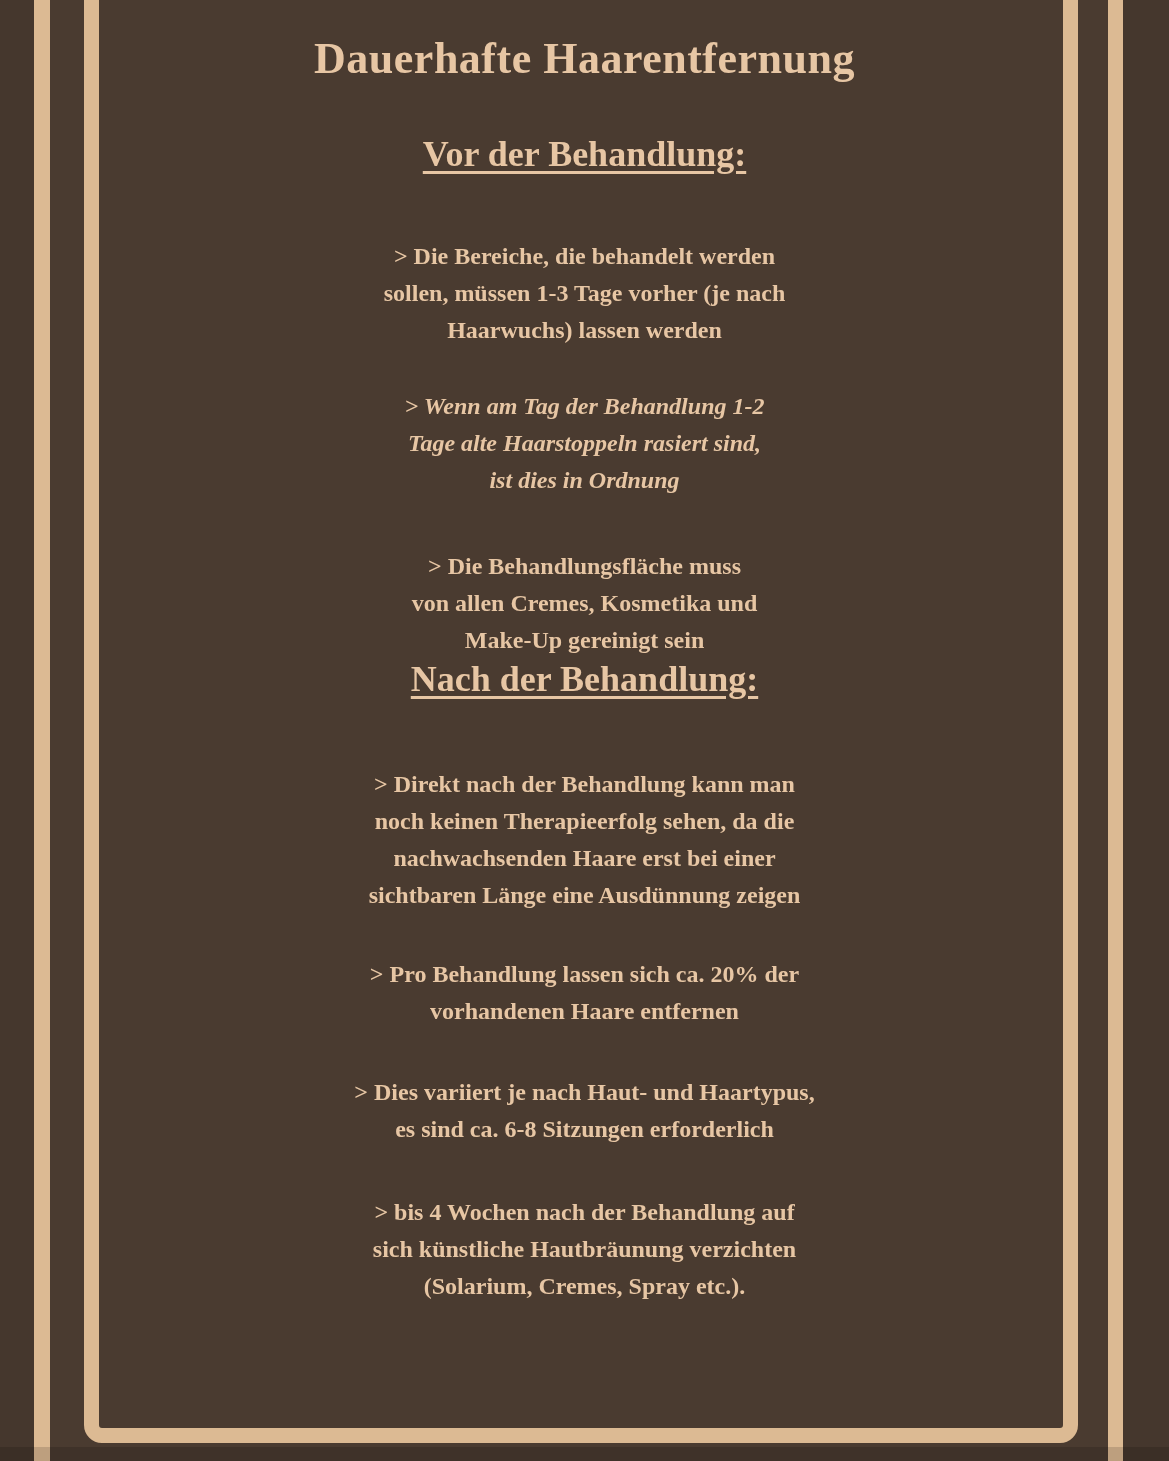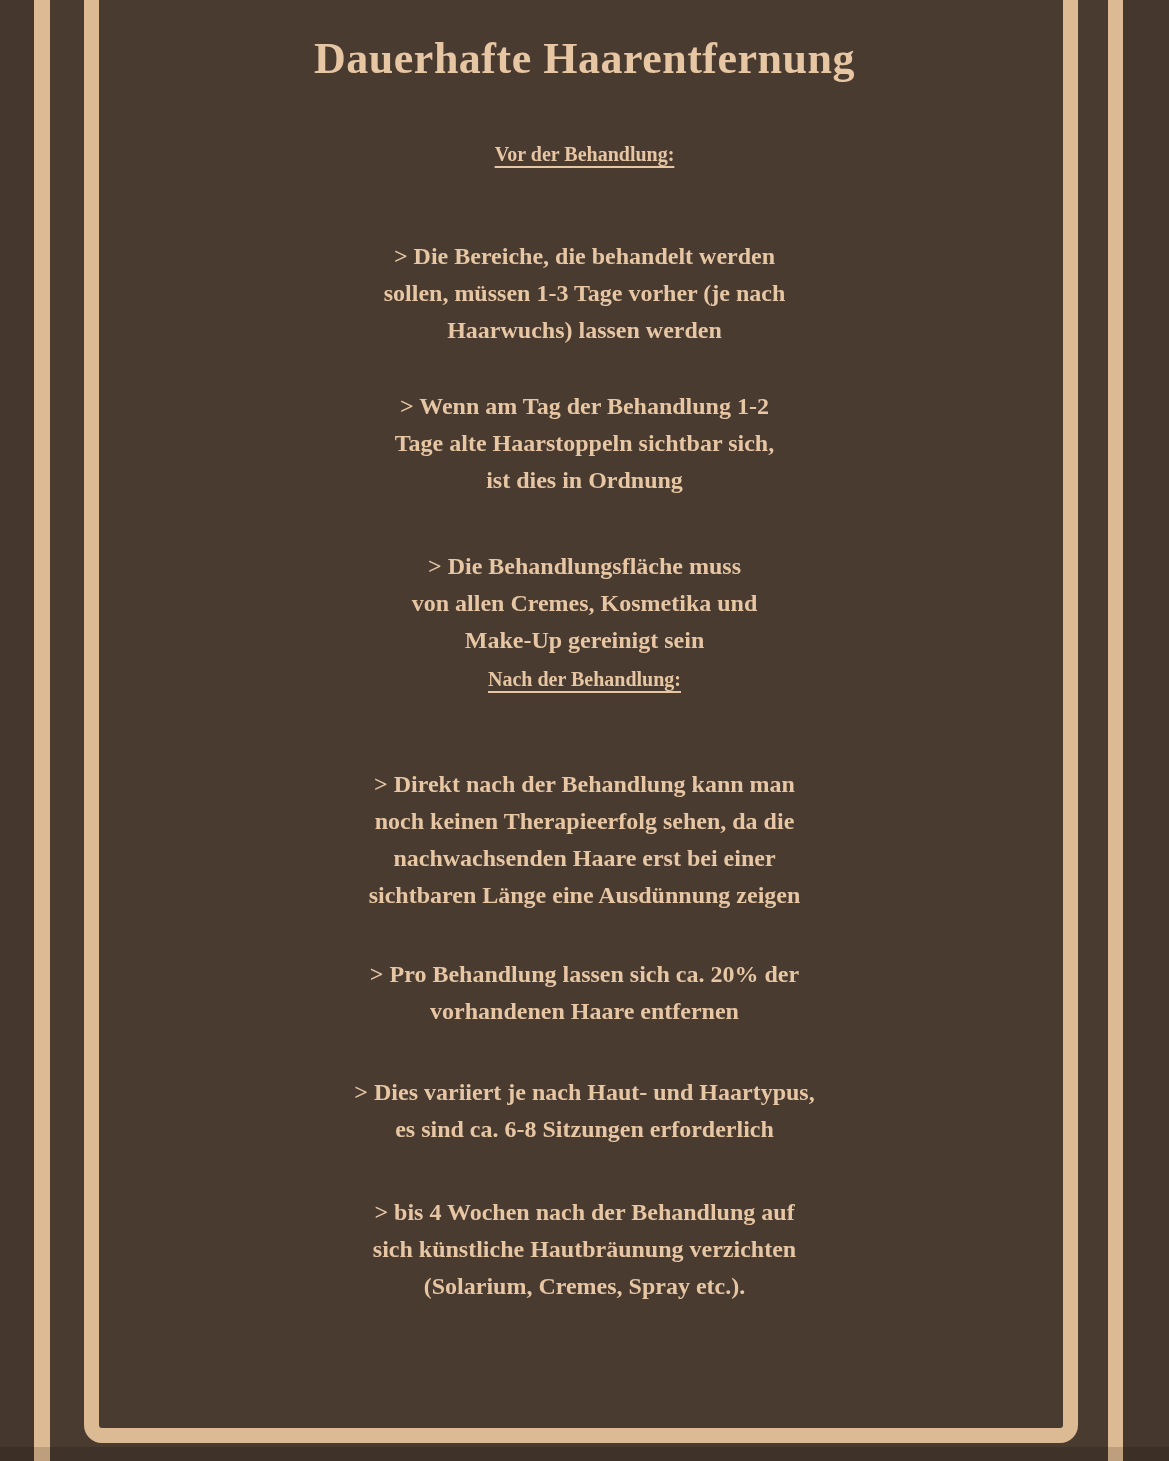--- a/index.html
+++ b/index.html
@@ -38,32 +38,32 @@
     color:#e7c6a4;
     font-weight:bold;
   }
   .title{
     top:-8px;
     font-size:44px;
     line-height:76px;
     letter-spacing:0.5px;
   }
   .heading{
-    font-size:20px;
+    font-size:36px;
     line-height:38px;
   }
   .heading .u{text-decoration:underline;text-underline-offset:5px;}
   .para{
     font-size:24px;
     line-height:37px;
   }
   .line{display:block;}
   .heading.h-before{top:135px;}
   .para.p-1{top:214px;}
-  .para.p-2{top:364px;}
+  .para.p-2{top:364px;font-style:italic;}
   .para.p-3{top:524px;}
   .heading.h-after{top:660px;}
   .para.p-4{top:742px;}
   .para.p-5{top:932px;text-align:center;}
   .para.p-6{top:1050px;}
   .para.p-7{top:1170px;}
 </style>
 </head>
 <body>
 
@@ -85,21 +85,21 @@
   </div>
 
   <p class="block para p-1">
     <span class="line">&gt; Die Bereiche, die behandelt werden</span>
     <span class="line">sollen, müssen 1-3 Tage vorher (je nach</span>
     <span class="line">Haarwuchs) lassen werden</span>
   </p>
 
   <p class="block para p-2">
     <span class="line">&gt; Wenn am Tag der Behandlung 1-2</span>
-    <span class="line">Tage alte Haarstoppeln sichtbar sich,</span>
+    <span class="line">Tage alte Haarstoppeln rasiert sind,</span>
     <span class="line">ist dies in Ordnung</span>
   </p>
 
   <p class="block para p-3">
     <span class="line">&gt; Die Behandlungsfläche muss</span>
     <span class="line">von allen Cremes, Kosmetika und</span>
     <span class="line">Make-Up gereinigt sein</span>
   </p>
 
   <div class="block heading h-after">

